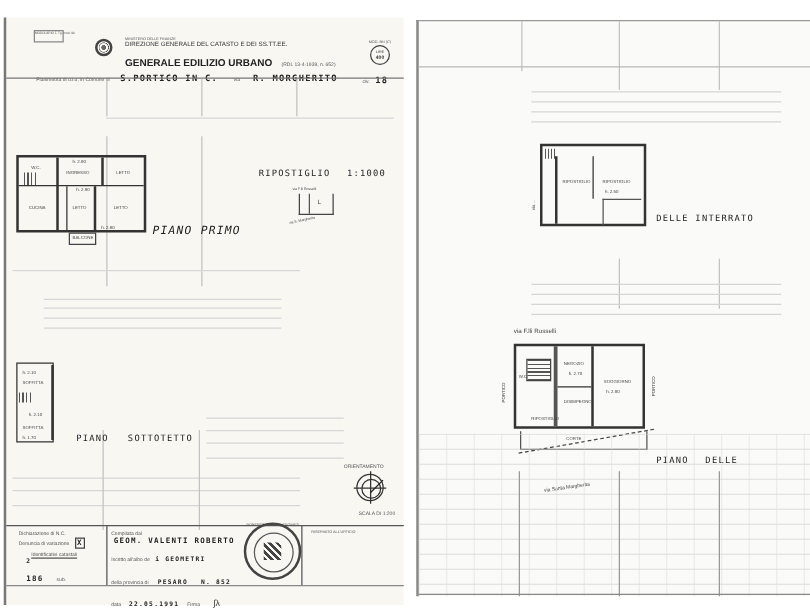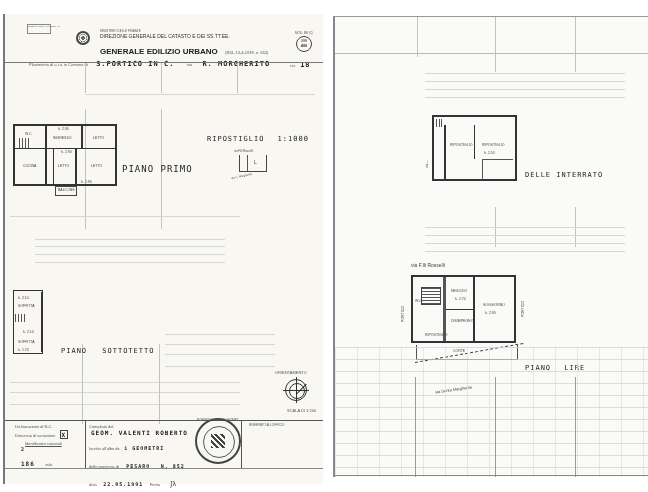--- a/index.html
+++ b/index.html
@@ -88,21 +88,21 @@
     <div class="room-label" style="left:40px;top:12px;">INGRESSO</div>
     <div class="room-label" style="left:80px;top:12px;">LETTO</div>
     <div class="room-label" style="left:10px;top:40px;">CUCINA</div>
     <div class="room-label" style="left:45px;top:40px;">LETTO</div>
     <div class="room-label" style="left:78px;top:40px;">LETTO</div>
     <div class="room-label" style="left:45px;top:64px;">BALCONE</div>
     <div class="room-label" style="left:45px;top:3px;">h. 2.90</div>
     <div class="room-label" style="left:48px;top:26px;">h. 2.90</div>
     <div class="room-label" style="left:68px;top:56px;">h. 2.90</div>
   </div>
-  <div class="plan-title" style="left:117px;top:150px;">PIANO PRIMO</div>
+  <div class="plan-title" style="left:117px;top:166px;font-style:italic;">PIANO PRIMO</div>
 
   <div class="plan-title" style="left:202px;top:121px;font-size:7px;">
     <span>RIPOSTIGLIO</span>
     <span style="margin-left:8px;">1:1000</span>
   </div>
   <div class="abs" style="left:232px;top:138px;width:30px;height:22px;">
     <div class="abs" style="left:2px;top:3px;width:26px;height:16px;border:1px solid #444;border-top:none;"></div>
     <div class="iwall" style="left:10px;top:3px;width:1px;height:16px;background:#555;"></div>
     <div class="room-label" style="left:17px;top:7px;font-size:5px;">L</div>
     <div class="room-label" style="left:-3px;top:-3px;font-size:2.8px;">via F.lli Rosselli</div>
@@ -222,20 +222,20 @@
     <div class="room-label" style="left:40px;top:44px;">DISIMPEGNO</div>
     <div class="room-label" style="left:4px;top:24px;">W.C.</div>
     <div class="room-label" style="left:14px;top:58px;">RIPOSTIGLIO</div>
     <div class="abs" style="left:5px;top:70px;width:100px;height:14px;border:1px solid #555;border-top:none;"></div>
     <div class="room-label" style="left:42px;top:74px;">CORTE</div>
   </div>
   <div class="room-label" style="left:60px;top:295px;transform:rotate(-90deg);">PORTICO</div>
   <div class="room-label" style="left:180px;top:290px;transform:rotate(-90deg);">PORTICO</div>
   <div class="abs" style="left:80px;top:345px;width:110px;height:1px;border-top:1px dashed #444;transform:rotate(-10deg);transform-origin:left;"></div>
   <div class="room-label" style="left:100px;top:370px;font-size:4px;transform:rotate(-8deg);">via Santa Margherita</div>
-  <div class="plan-title" style="left:190px;top:347px;font-size:7px;word-spacing:8px;">PIANO LIRE</div>
+  <div class="plan-title" style="left:190px;top:347px;font-size:7px;word-spacing:8px;">PIANO DELLE</div>
 
   <div class="grid" style="left:0;top:330px;width:315px;height:130px;opacity:0.7;"></div>
   <div class="vline" style="left:80px;top:360px;height:100px;background:#999;"></div>
   <div class="vline" style="left:160px;top:360px;height:100px;background:#999;"></div>
   <div class="vline" style="left:240px;top:360px;height:100px;background:#999;"></div>
   <div class="hline" style="left:0;top:458px;width:315px;background:#888;"></div>
 </div>
 
 </body></html>

